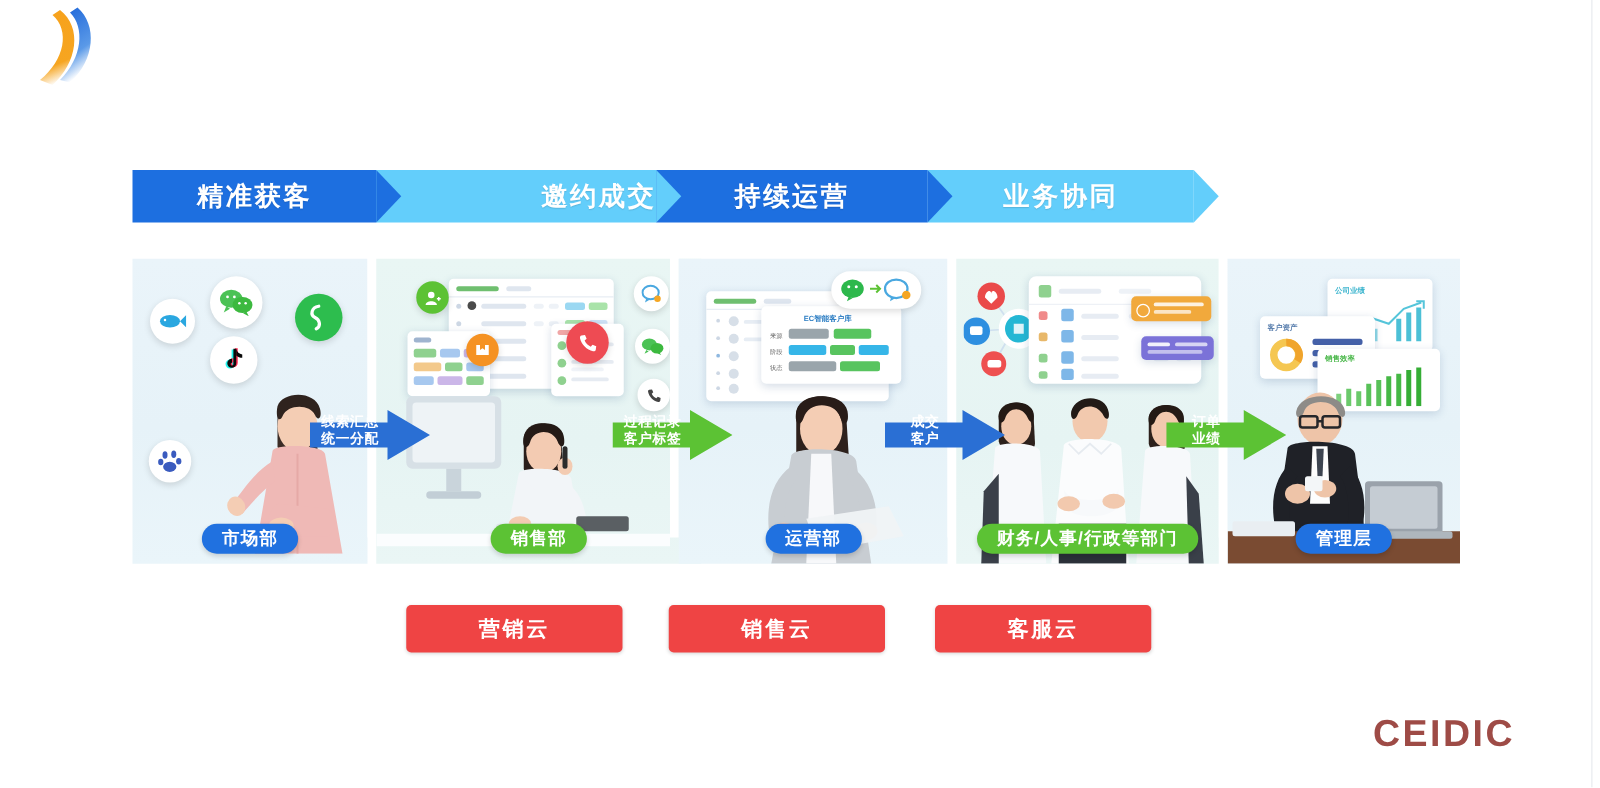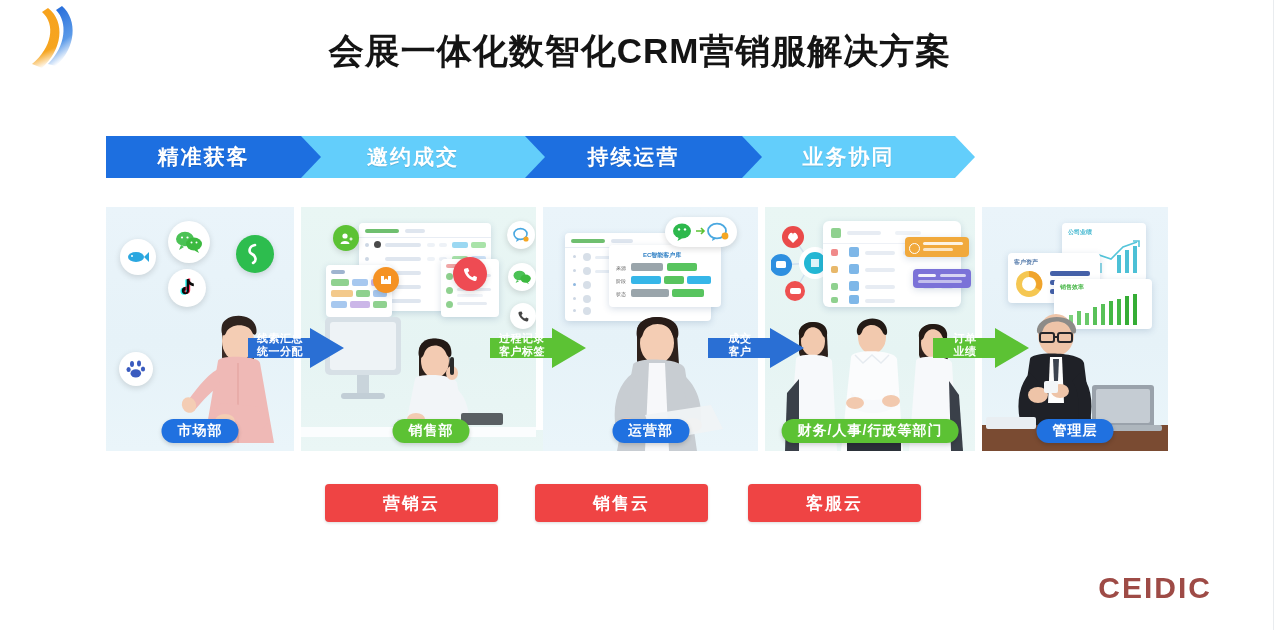--- a/index.html
+++ b/index.html
@@ -95,27 +95,26 @@
           <stop offset="0%" stop-color="#f7a21c"></stop>
             <stop offset="75%" stop-color="#f6a520"></stop>
           <stop offset="100%" stop-color="#ffffff"></stop>
         </linearGradient>
       </defs>
       <path d="M44 2 C60 16 58 44 38 62 L30 60 C48 42 50 18 38 6 Z" fill="url(#gblue)"></path>
       <path d="M30 4 C48 18 44 46 24 64 L14 60 C34 44 38 20 24 8 Z" fill="url(#gorange)"></path>
     </svg>
   </div>
 
-  <div class="title">会展一体化数智化CRM营销服解决方案</div>
 
   <div class="banner">
     <div class="chev dark" style="left:0;width:195px;">
       <span>精准获客</span>
     </div>
-    <div class="chev light" style="left:195px;width:224px;">
+    <div class="chev light" style="left:195px;width:224px;justify-content:flex-end;">
       <span>邀约成交</span>
     </div>
     <div class="chev light" style="left:636px;width:213px;">
       <span>业务协同</span>
     </div>
     <div class="chev dark" style="left:419px;width:217px;">
       <span>持续运营</span>
     </div>
   </div>
 

